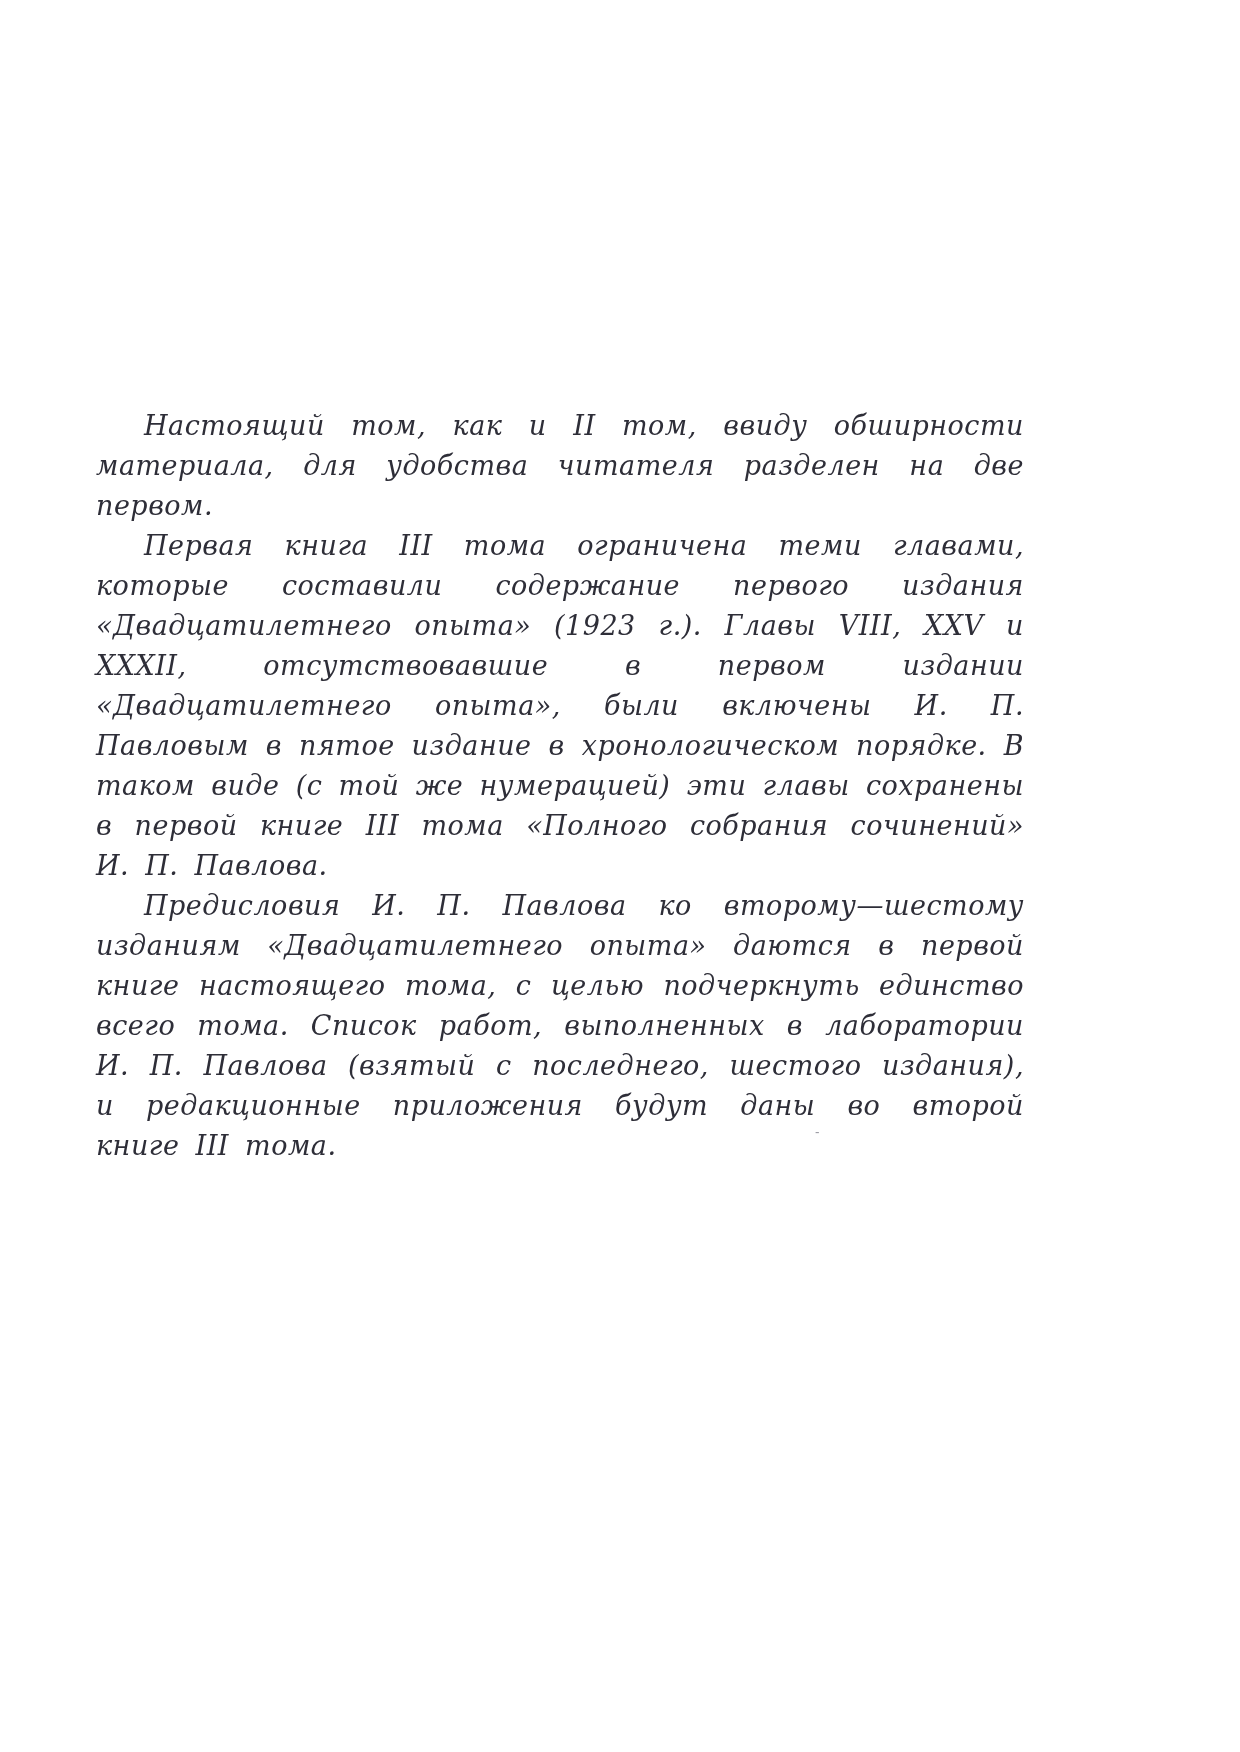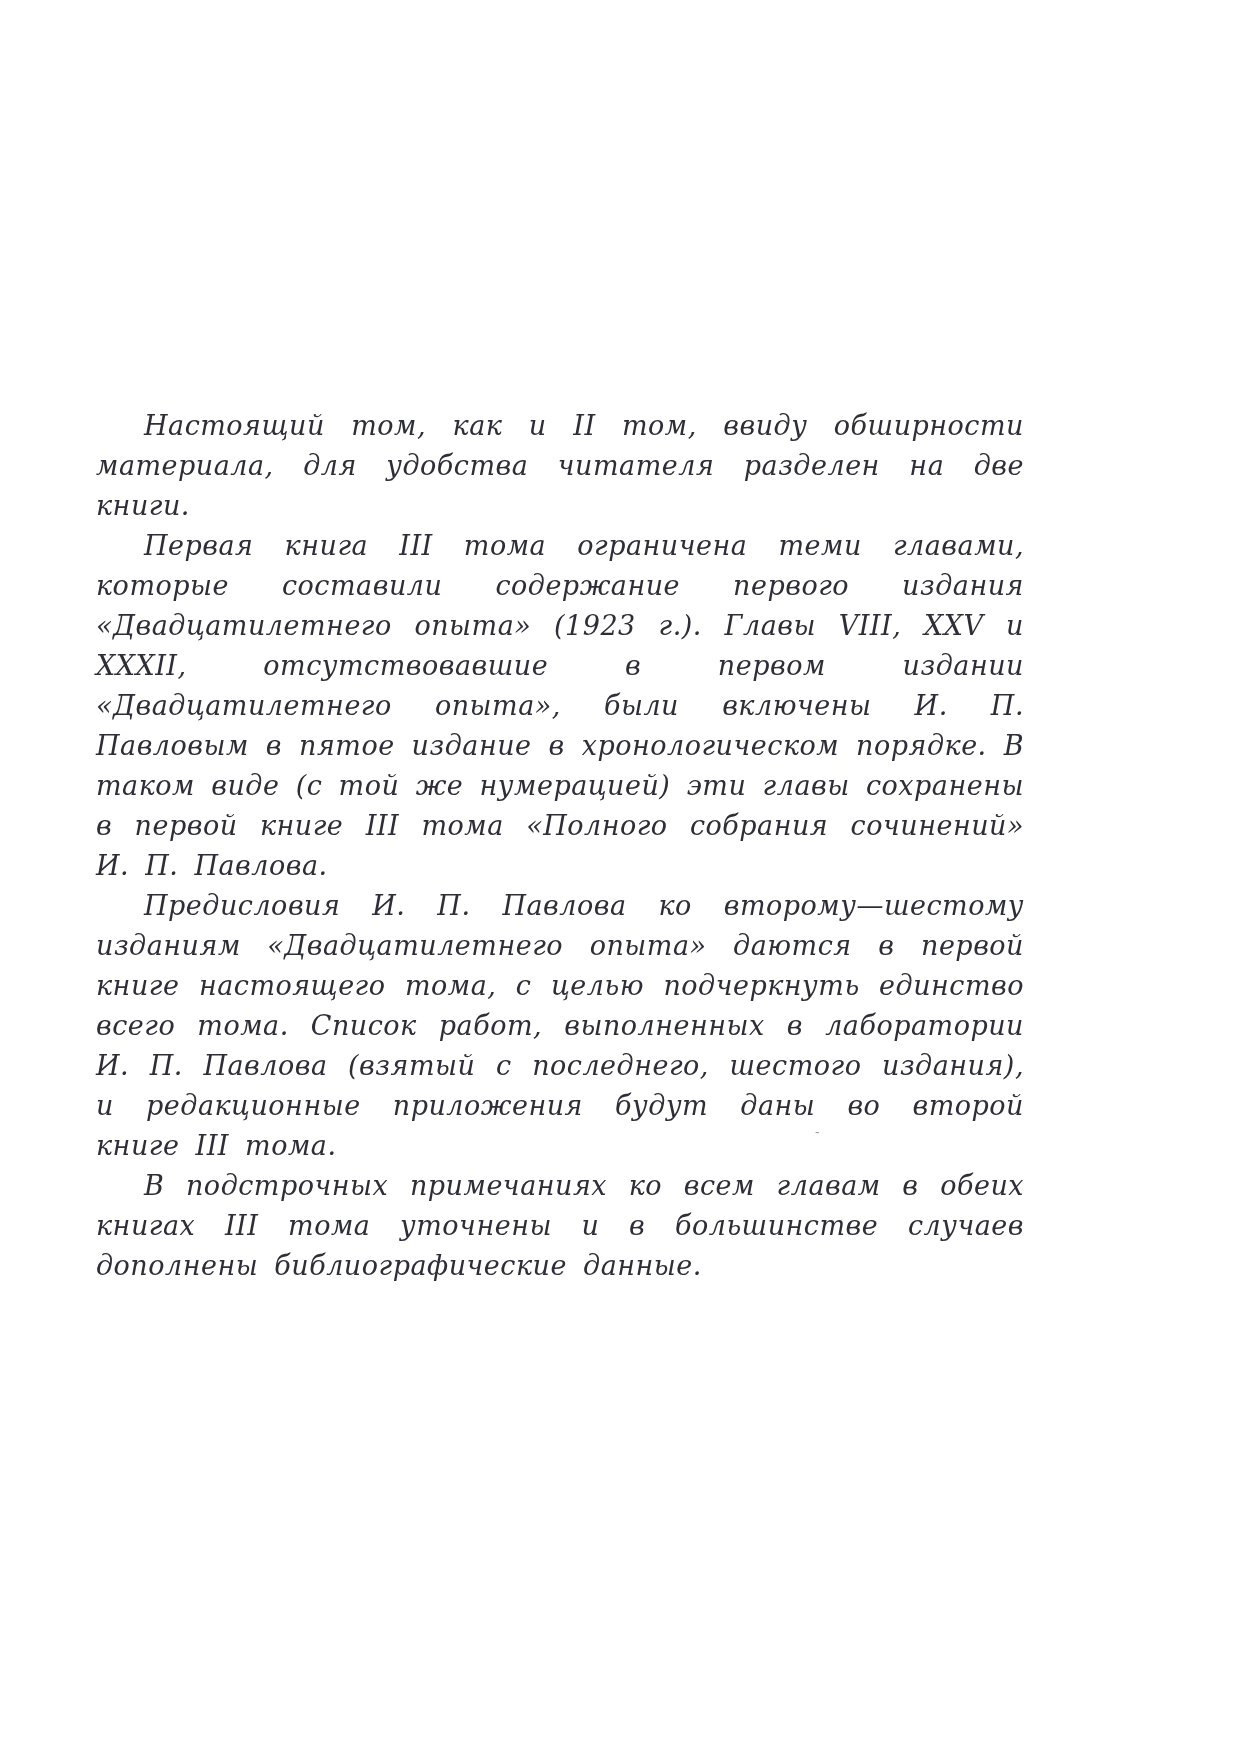--- a/index.html
+++ b/index.html
@@ -43,19 +43,18 @@
       color: #9a9aa2;
       font-size: 14px;
       font-family: "DejaVu Serif", serif;
     }
   </style>
 </head>
 <body>
 
 <div class="page">
   <div class="text-block">
-    <p>Настоящий том, как и II том, ввиду обширности материала, для удобства читателя разделен на две книги.</p>
+    <p>Настоящий том, как и II том, ввиду обширности материала, для удобства читателя разделен на две первом.</p>
     <p>Первая книга III тома ограничена теми главами, которые составили содержание первого издания «Двадцатилетнего опыта» (1923 г.). Главы VIII, XXV и XXXII, отсутствовавшие в первом издании «Двадцатилетнего опыта», были включены И. П. Павловым в пятое издание в хронологическом порядке. В таком виде (с той же нумерацией) эти главы сохранены в первой книге III тома «Полного собрания сочинений» И. П. Павлова.</p>
     <p>Предисловия И. П. Павлова ко второму—шестому изданиям «Двадцатилетнего опыта» даются в первой книге настоящего тома, с целью подчеркнуть единство всего тома. Список работ, выполненных в лаборатории И. П. Павлова (взятый с последнего, шестого издания), и редакционные приложения будут даны во второй книге III тома.</p>
-    <p>В подстрочных примечаниях ко всем главам в обеих книгах III тома уточнены и в большинстве случаев дополнены библиографические данные.</p>
   </div>
   <div class="scan-artifact">˗</div>
 </div>
 
 </body></html>

